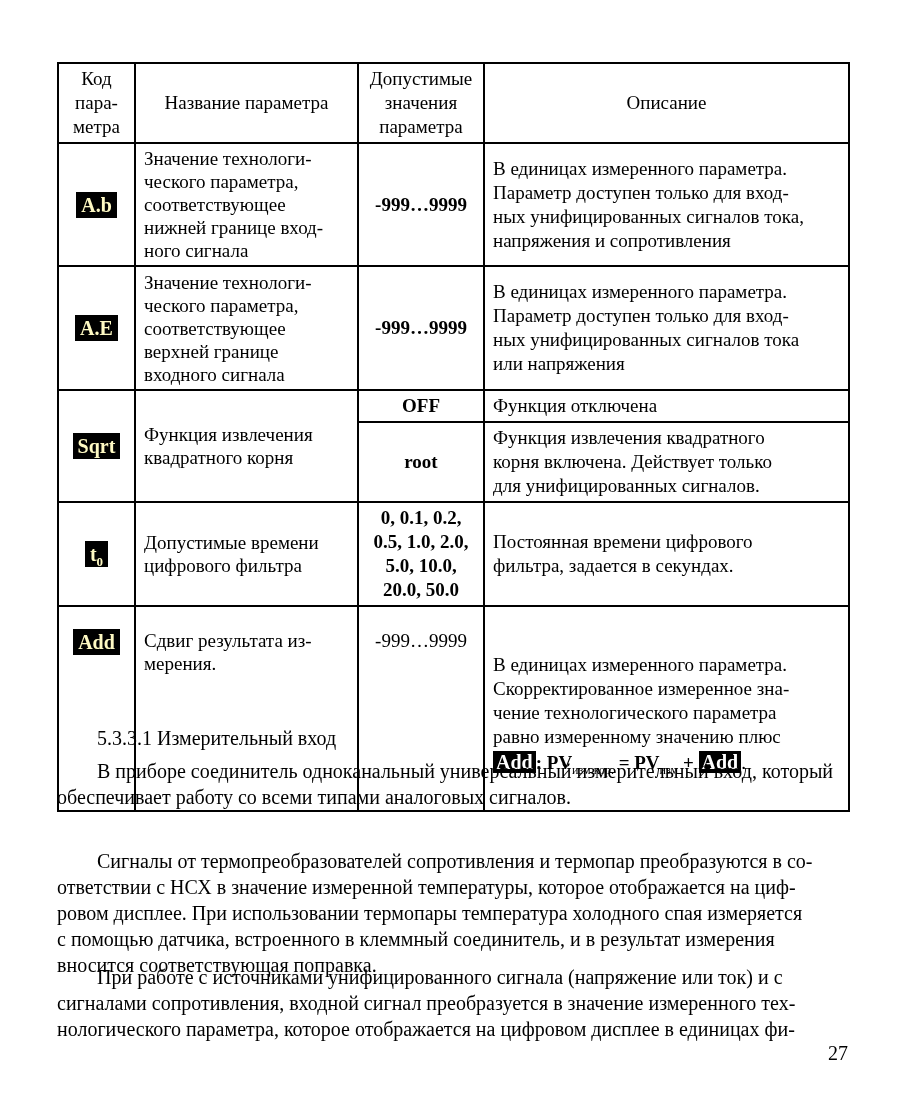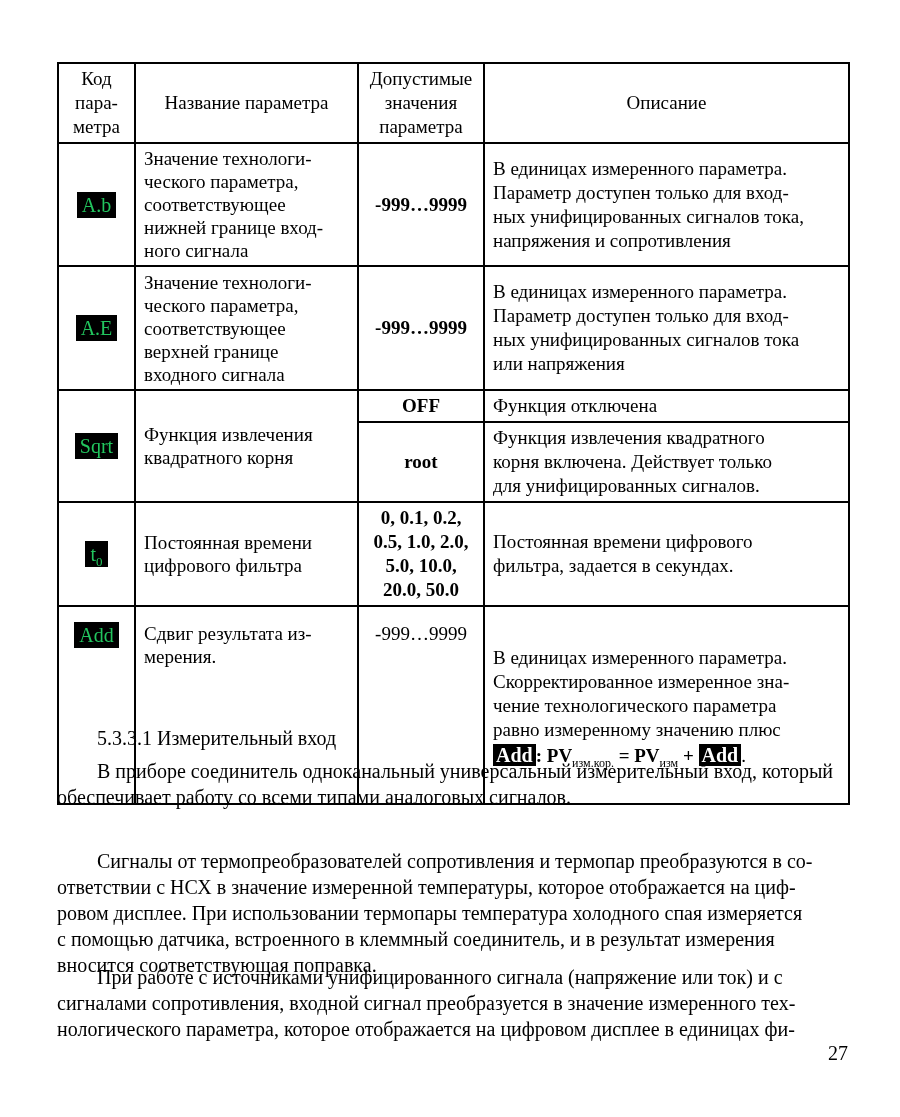--- a/index.html
+++ b/index.html
@@ -23,24 +23,24 @@
   tr.r1    { height:114px; }
   tr.r2    { height:124px; }
   tr.r3a   { height:28px; }
   tr.r3b   { height:68px; }
   tr.r4    { height:93px; }
   tr.r5    { height:121px; }
   td.code-cell  { text-align:center; }
   td.name-cell  { white-space:pre-line; line-height:23px; padding-left:11px; }
   td.value-cell { text-align:center; font-weight:bold; white-space:pre-line; line-height:24px; }
   td.desc-cell  { white-space:pre-line; line-height:24px; padding-left:9px;margin-top:36px; }
-  tr.r5 td { vertical-align:top; padding-top:15px; }
+  tr.r5 td { vertical-align:top; padding-top:22px; }
   tr.r5 td.value-cell { font-weight:normal; }
   .badge {
-    display:inline-block; background:#000; color:#22c55e; font-weight:normal;
+    display:inline-block; background:#000; color:#fef9c3; font-weight:bold;
     font-size:20px; line-height:24px; padding:1px 5px;
   }
   .badge sub { font-size:13px; line-height:0; }
   .formula-line { white-space:normal; line-height:26px; margin-top:1px; }
   .badge-inline {
     display:inline-block; background:#000; color:#fff; font-weight:bold;
     font-size:20px; line-height:22px; padding:0 3px;
   }
   .formula-line sub { font-size:12px; }
   
@@ -125,21 +125,21 @@
       <td class="value-cell">root</td>
       <td class="desc-cell">Функция извлечения квадратного
 корня включена. Действует только
 для унифицированных сигналов.</td>
     </tr>
 
     <tr class="r4">
       <td class="code-cell">
         <span class="badge"><span>t</span><sub>0</sub></span>
       </td>
-      <td class="name-cell">Постоянная времени
+      <td class="name-cell">Допустимые времени
 цифрового фильтра</td>
       <td class="value-cell">0, 0.1, 0.2,
 0.5, 1.0, 2.0,
 5.0, 10.0,
 20.0, 50.0</td>
       <td class="desc-cell">Постоянная времени цифрового
 фильтра, задается в секундах.</td>
     </tr>
 
     <tr class="r5">

